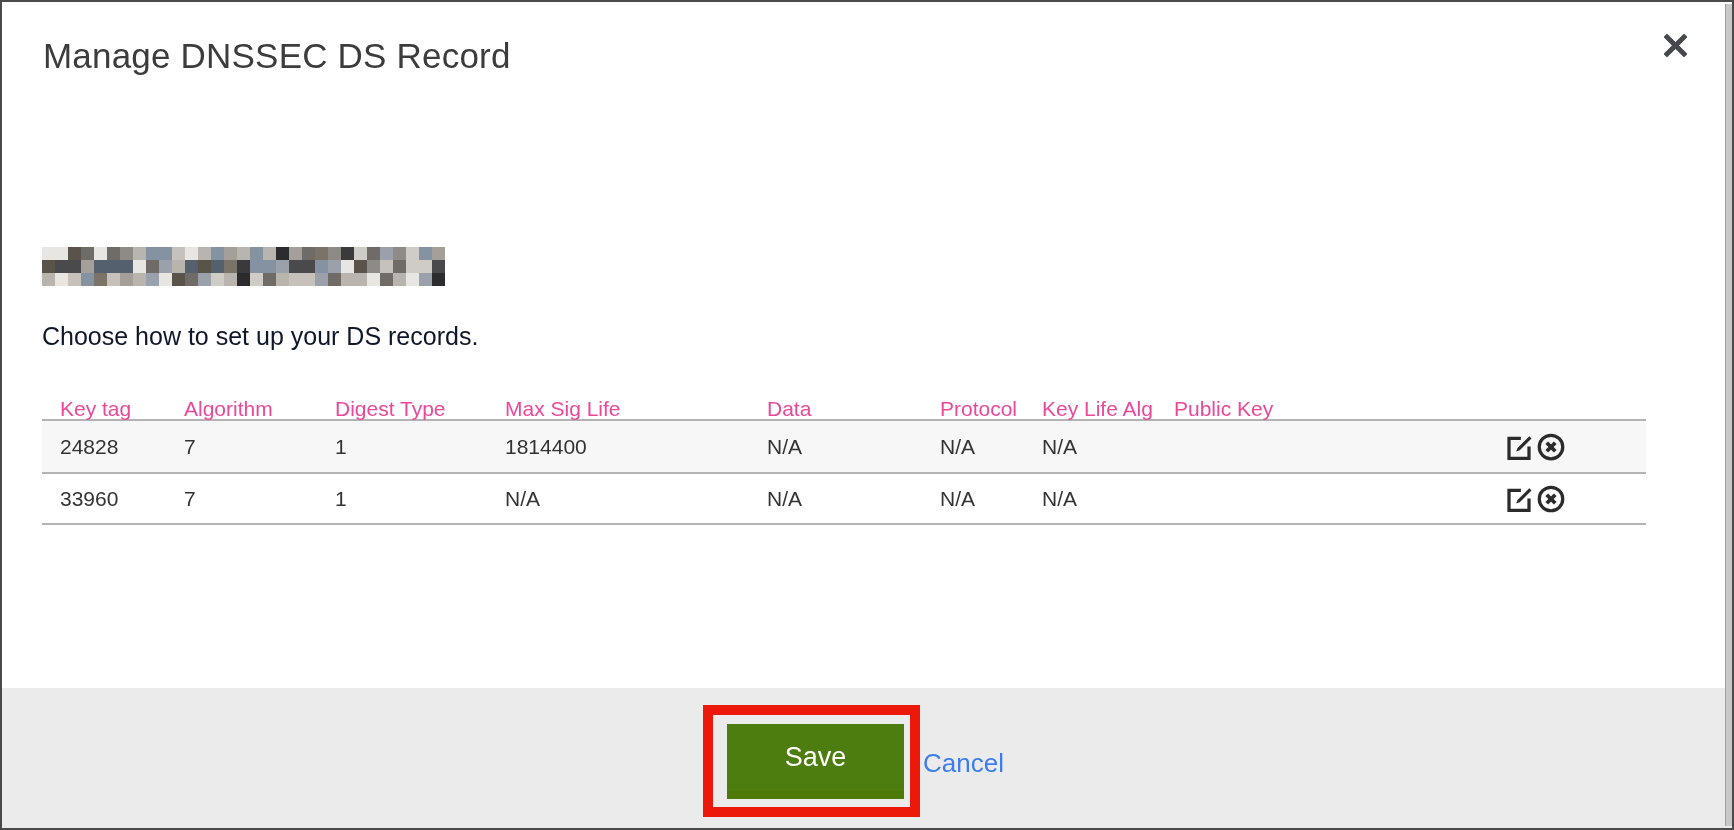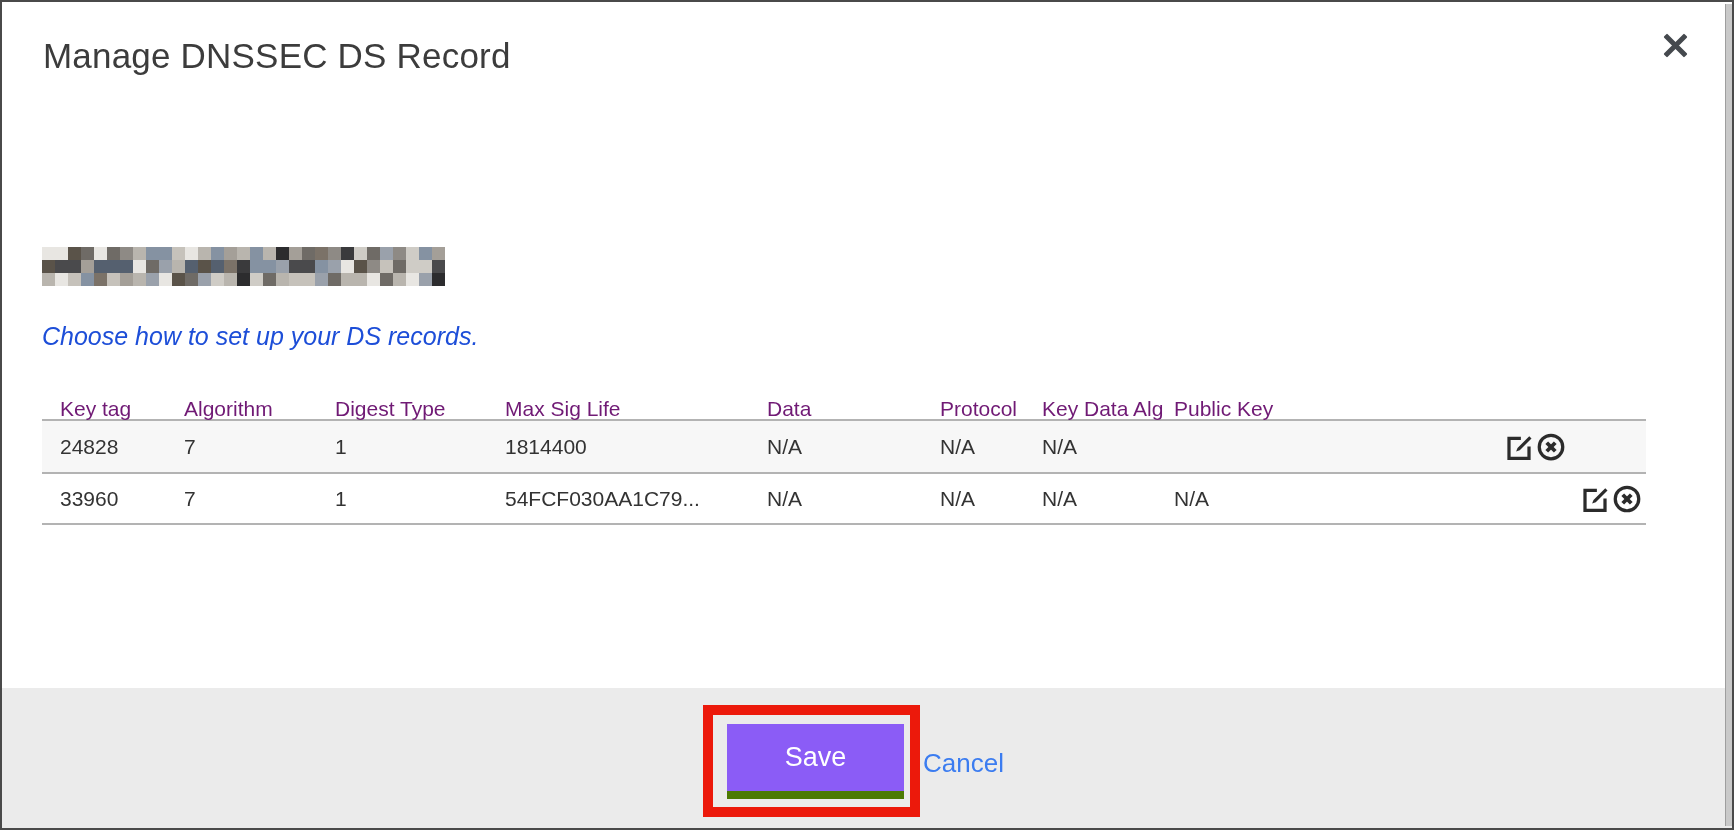--- a/index.html
+++ b/index.html
@@ -41,34 +41,34 @@
     position: absolute; left: 40px; top: 245px;
     width: 403px; height: 39px;
     overflow: hidden; line-height: 0; font-size: 0;
   }
   .domain-redacted i {
     display: inline-block; width: 13px; height: 13px;
   }
 
   .subtitle {
     position: absolute; left: 40px; top: 320px;
-    font-size: 25px; color: #1d4ed8; font-style: italic;
+    font-size: 25px; color: #0f172a;
   }
 
   .table {
     position: absolute; left: 40px; top: 368px;
     width: 1604px; font-size: 21px; color: #333333;
   }
   .grid-row {
     display: grid;
     grid-template-columns: 124px 151px 170px 262px 173px 102px 132px 173px 233px 1fr;
     align-items: center;
   }
   .thead { height: 49px; padding-left: 18px; }
-  .thead .cell { color: #701a75; margin-top: 28px; }
+  .thead .cell { color: #ec4899; margin-top: 28px; }
   .trow {
     height: 53px; padding-left: 18px;
     border-top: 2px solid #b3b3b3;
   }
   .trow.alt { background: #f7f7f7; }
   .trow.last { border-bottom: 2px solid #b3b3b3; }
   .cell { white-space: nowrap; overflow: hidden; }
   .actions {
     display: flex; justify-content: flex-end; align-items: center;
     gap: 2px; padding-right: 14px;
@@ -89,21 +89,21 @@
   }
 
   .footer {
     position: absolute; left: 0; right: 0; bottom: 0;
     height: 140px; background: #ebebeb;
   }
 
   .save-btn {
     position: absolute; left: 725px; top: 722px;
     width: 177px; height: 75px;
-    background: #8b5cf6; border: none;
+    background: #4d7c0f; border: none;
     border-bottom: 8px solid #4c7a03;
     color: #ffffff; font-size: 27px;
     font-family: "Liberation Sans", sans-serif;
     cursor: pointer;
   }
   .red-annotation {
     position: absolute; left: 701px; top: 703px;
     width: 217px; height: 112px;
     border: 10px solid #ec190b;
     pointer-events: none;
@@ -131,21 +131,21 @@
 
   <div class="table">
 
     <div class="grid-row thead">
       <div class="cell">Key tag</div>
       <div class="cell">Algorithm</div>
       <div class="cell">Digest Type</div>
       <div class="cell">Max Sig Life</div>
       <div class="cell">Data</div>
       <div class="cell">Protocol</div>
-      <div class="cell">Key Data Alg</div>
+      <div class="cell">Key Life Alg</div>
       <div class="cell">Public Key</div>
       <div class="cell"></div>
     </div>
 
     <div class="grid-row trow alt">
       <div class="cell">24828</div>
       <div class="cell">7</div>
       <div class="cell">1</div>
       <div class="cell">1814400</div>
       <div class="cell">N/A</div>
@@ -166,21 +166,20 @@
             <line x1="15.4" y1="8.6" x2="8.6" y2="15.4" stroke="#2b2b2b" stroke-width="3.1"></line>
           </svg>
         </button>
       </div>
     </div>
 
     <div class="grid-row trow last">
       <div class="cell">33960</div>
       <div class="cell">7</div>
       <div class="cell">1</div>
-      <div class="cell">54FCF030AA1C79...</div>
       <div class="cell">N/A</div>
       <div class="cell">N/A</div>
       <div class="cell">N/A</div>
       <div class="cell">N/A</div>
       <div class="cell"></div>
       <div class="actions">
         <button class="icon-btn">
           <svg viewBox="0 0 24 24">
             <polyline points="13.5,5 4,5 4,21 20,21 20,11.5" fill="none" stroke="#2b2b2b" stroke-width="2.6"></polyline>
             <path d="M20.2 3.3 L22 5.1 L12.6 14.5 L9.7 15.6 L10.8 12.7 Z" fill="#2b2b2b"></path>

